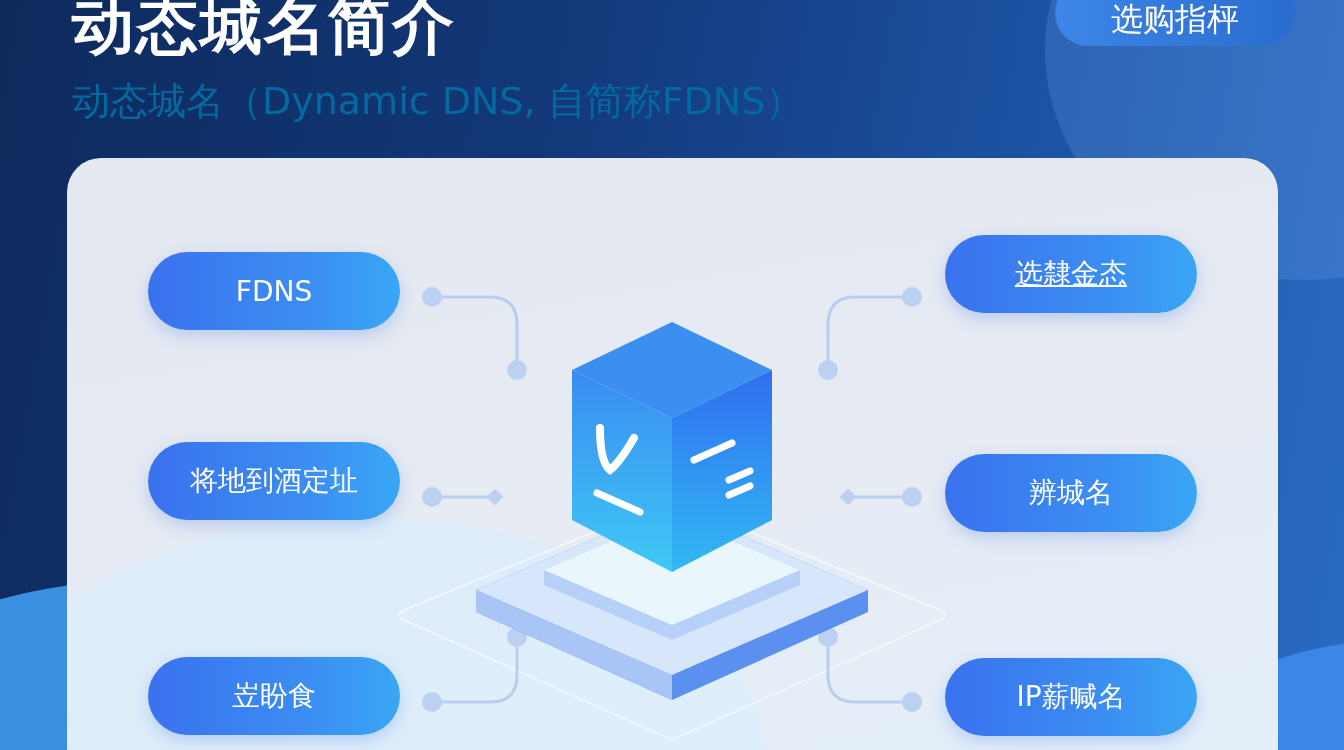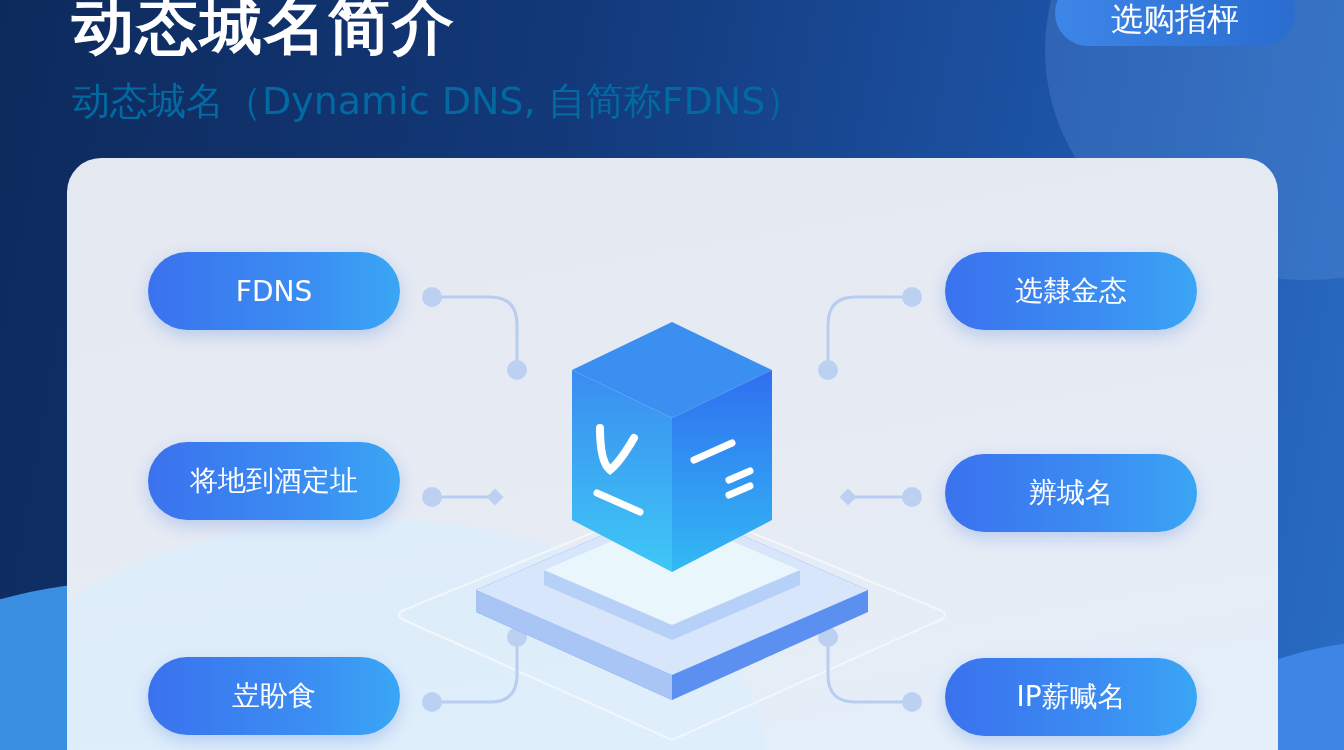--- a/index.html
+++ b/index.html
@@ -147,15 +147,15 @@
     <path d="M694 460 L732 443" stroke="#fff" stroke-width="7" stroke-linecap="round"></path>
     <path d="M729 480 L750 471" stroke="#fff" stroke-width="7" stroke-linecap="round"></path>
     <path d="M729 495 L750 486" stroke="#fff" stroke-width="7" stroke-linecap="round"></path>
   </g>
 </svg>
 
 <div class="pill" style="left:148px; top:252px;">FDNS</div>
 <div class="pill" style="left:148px; top:442px;">将地到酒定址</div>
 <div class="pill" style="left:148px; top:657px;">岦盼食</div>
 
-<div class="pill" style="left:945px; top:252px;">选隸金态</div>
+<div class="pill" style="left:945px; top:235px;text-decoration:underline;">选隸金态</div>
 <div class="pill" style="left:945px; top:454px;text-align:center;">辨城名</div>
 <div class="pill" style="left:945px; top:658px;">IP薪喊名</div>
 
 </body></html>

